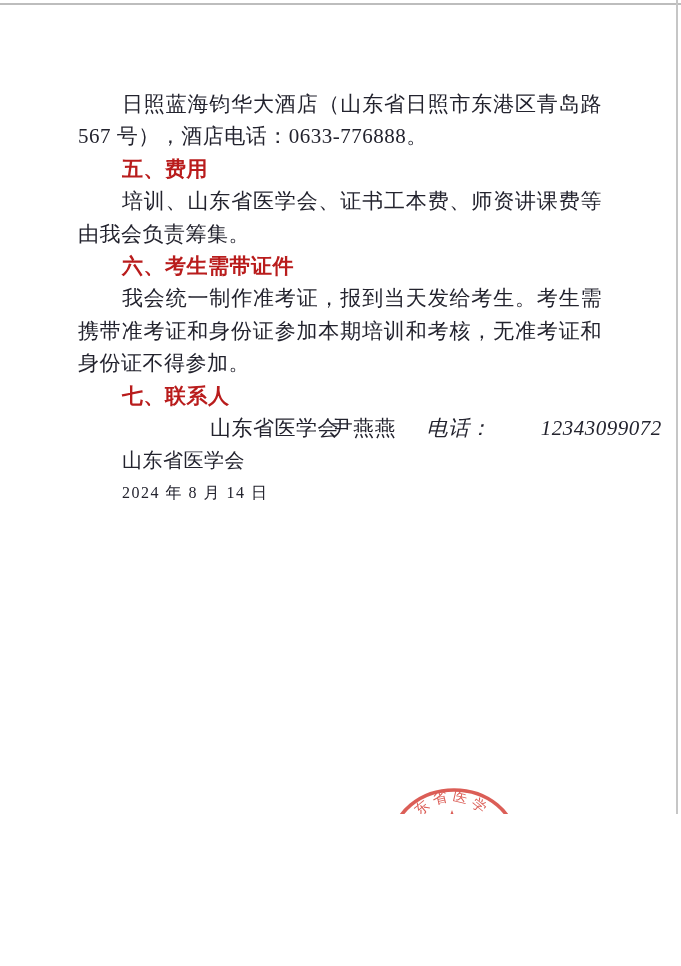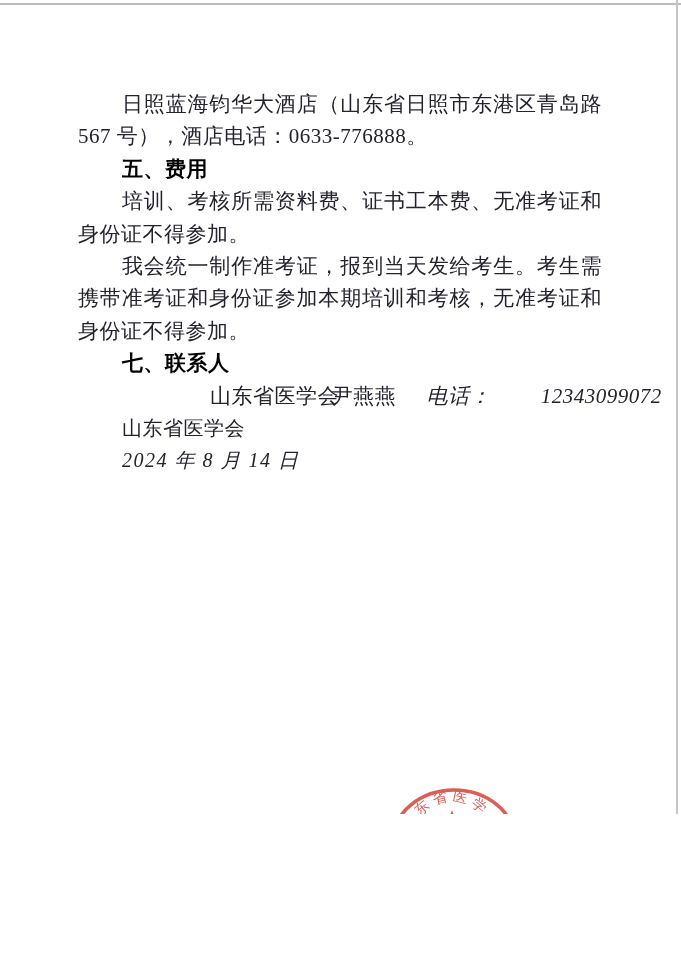--- a/index.html
+++ b/index.html
@@ -22,33 +22,33 @@
   .doc{
     position:absolute;left:78px;top:88px;width:524px;
     font-size:21px;line-height:32.4px;
     letter-spacing:0.5px;
     text-align:justify;
   }
   .doc p{margin:0;text-indent:44px;}
   .heading{
     margin:0;text-indent:44px;
     font-family:"Liberation Sans","DejaVu Sans",sans-serif;
-    font-weight:700;color:#000000;
+    font-weight:700;color:#b91c1c;
     font-size:21px;line-height:32.4px;
     text-align:left;
   }
   .contact-row{
     margin:0;padding-left:44px;text-align:left;
     white-space:nowrap;
   }
   .contact-org{display:inline-block;width:116px;}
   .contact-name{display:inline-block;width:89px;}
   .contact-phone{display:inline-block;font-style:italic;}
   .sig-org{margin:0;text-indent:330px;text-align:left;white-space:nowrap;font-size:20px;}
-  .sig-date{margin:0;text-indent:320px;text-align:left;white-space:nowrap;font-size:20px;letter-spacing:1.5px;font-style:italic;}
+  .sig-date{margin:0;text-indent:320px;text-align:left;white-space:nowrap;font-size:16px;letter-spacing:1.5px;}
   .seal{
     position:absolute;left:388px;top:786px;width:132px;height:110px;
     opacity:0.85;
     pointer-events:none;
   }
 </style>
 </head>
 <body>
 
 <div class="page">
@@ -58,22 +58,23 @@
 
   <div class="doc">
 
     <p>日照蓝海钧华大酒店（山东省日照市东港区青岛路 567 号），酒店电话：0633-776888。</p>
 
 
 
 
     <p class="heading">五、费用</p>
 
-    <p>培训、考核所需资料费、证书工本费、无准考证和身份证不得参加。</p>
+    <p>培训、山东省医学会、证书工本费、师资讲课费等由我会负责筹集。</p>
 
+    <p class="heading">六、考生需带证件</p>
 
     <p>我会统一制作准考证，报到当天发给考生。考生需携带准考证和身份证参加本期培训和考核，无准考证和身份证不得参加。</p>
 
     <p class="heading">七、联系人</p>
 
     <p class="contact-row">
       <span class="contact-org">山东省医学会</span>
       <span class="contact-name">尹燕燕</span>
       <span class="contact-phone">电话：</span>
       <span class="contact-phone">12343099072</span>

